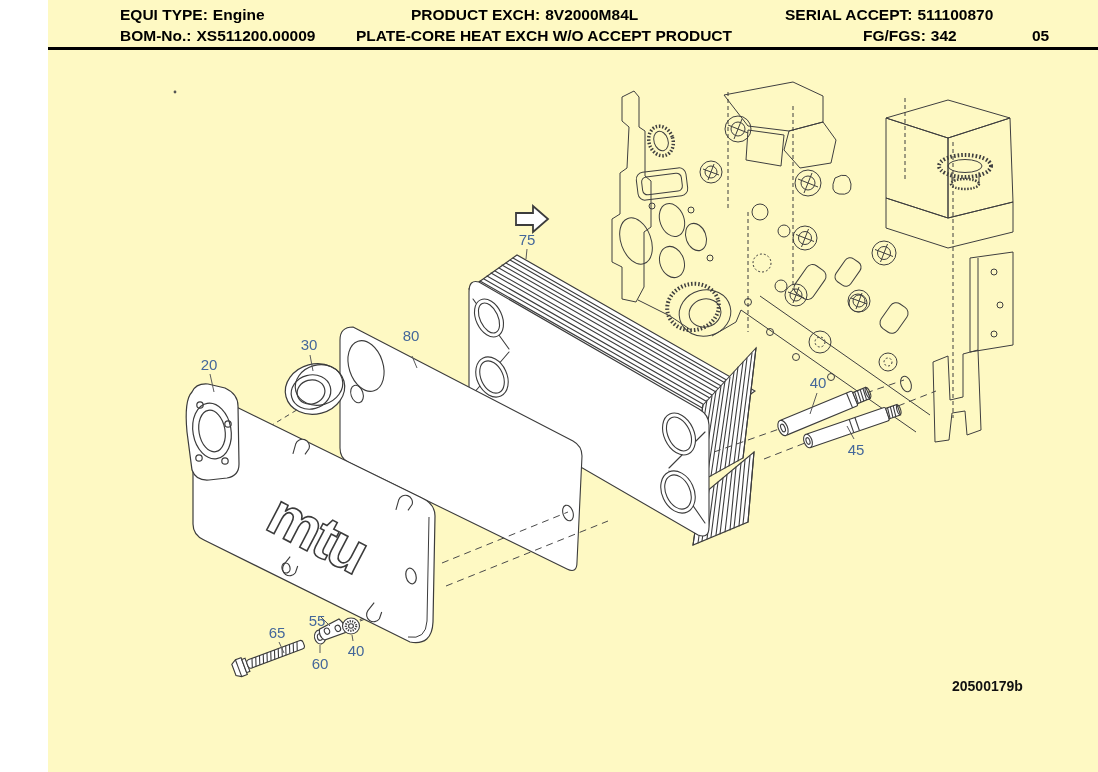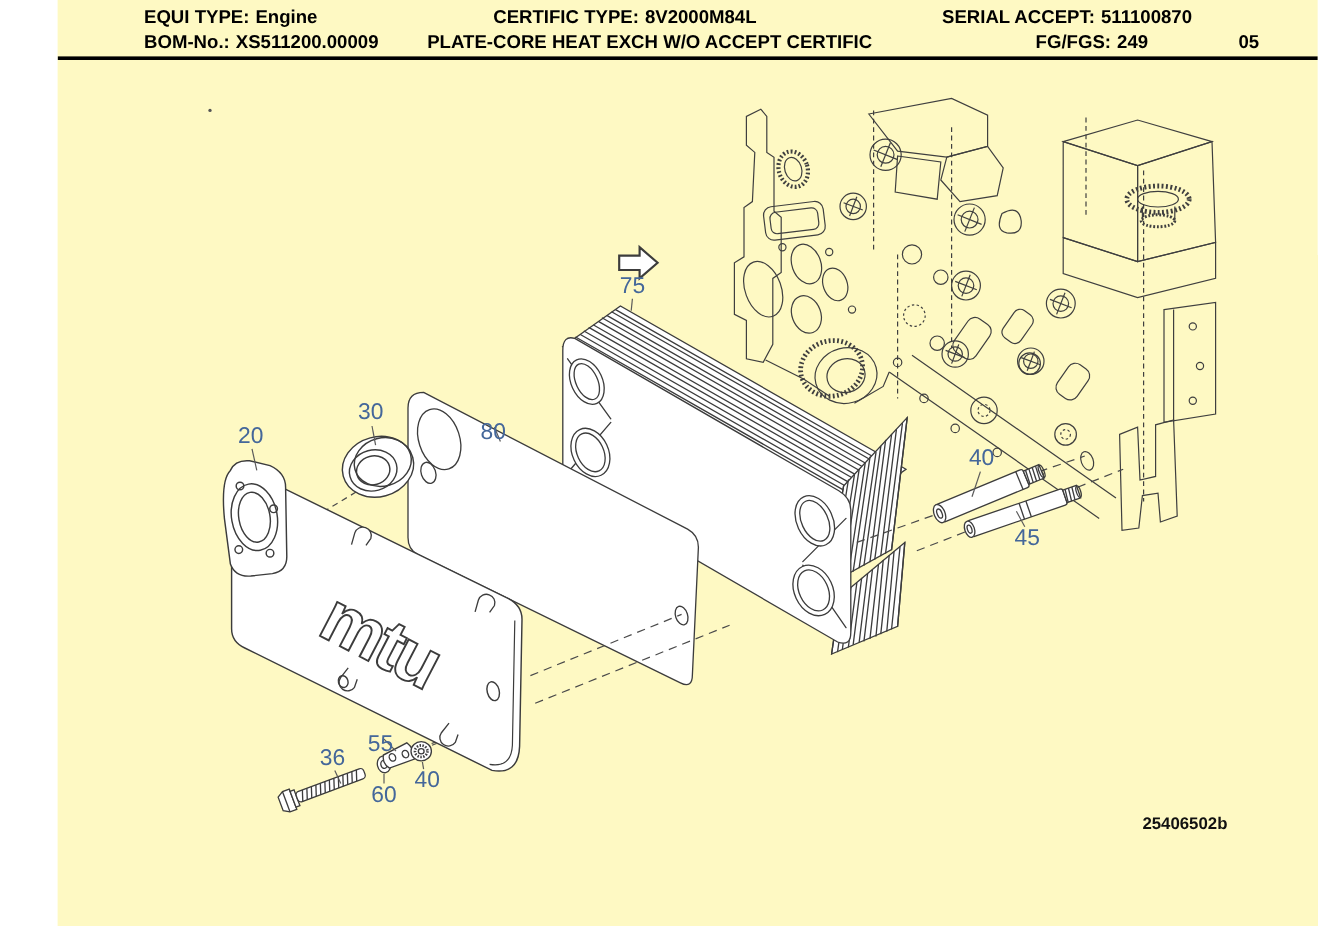--- a/index.html
+++ b/index.html
@@ -2,47 +2,47 @@
 <html><head>
 <meta charset="utf-8">
 <style>
   html,body{margin:0;padding:0;background:#fff;}
   #page{position:relative;width:1098px;height:772px;background:#fef9c3;overflow:hidden;
         font-family:"Liberation Sans",sans-serif;margin-left:48px;}
   .hfield{position:absolute;font-size:15.5px;font-weight:bold;color:#000;white-space:nowrap;}
   .hfield .lb{margin-right:5px;}
   #header-rule{position:absolute;left:0;top:47px;width:1098px;height:3px;background:#000;}
   #diagram-svg{position:absolute;left:0;top:0;}
-  .callout{position:absolute;transform:translate(-50%,-50%);font-size:19px;line-height:1;
+  .callout{position:absolute;transform:translate(-50%,-50%);font-size:15px;line-height:1;
            color:#44679a;cursor:pointer;user-select:none;}
   .dwg-no{position:absolute;left:904px;top:678px;font-size:14px;font-weight:bold;color:#111;}
 </style>
 </head>
 <body>
 
 <div id="page">
 
   <div>
     <div class="hfield" style="left:72px;top:6px">
       <span class="lb">EQUI TYPE:</span><span>Engine</span>
     </div>
     <div class="hfield" style="left:363px;top:6px">
-      <span class="lb">CERTIFIC TYPE:</span><span>8V2000M84L</span>
+      <span class="lb">PRODUCT EXCH:</span><span>8V2000M84L</span>
     </div>
     <div class="hfield" style="left:737px;top:6px">
       <span class="lb">SERIAL ACCEPT:</span><span>511100870</span>
     </div>
     <div class="hfield" style="left:72px;top:27px">
       <span class="lb">BOM-No.:</span><span>XS511200.00009</span>
     </div>
     <div class="hfield" style="left:308px;top:27px">
-      <span>PLATE-CORE HEAT EXCH W/O ACCEPT CERTIFIC</span>
+      <span>PLATE-CORE HEAT EXCH W/O ACCEPT PRODUCT</span>
     </div>
     <div class="hfield" style="left:815px;top:27px">
-      <span class="lb">FG/FGS:</span><span>249</span>
+      <span class="lb">FG/FGS:</span><span>342</span>
     </div>
     <div class="hfield" style="left:984px;top:27px">
       <span>05</span>
     </div>
     <div id="header-rule"></div>
   </div>
 
   <svg id="diagram-svg" width="1098" height="772" viewBox="0 0 1098 772">
 
     <circle cx="127" cy="92" r="1.4" fill="#555"></circle>
@@ -327,23 +327,23 @@
       <line x1="305" y1="641" x2="304" y2="635"></line>
     </g>
 
     <path d="M468,213 L485,213 485,206 500,219 485,232 485,225 468,225 Z" fill="#fff" stroke="#3c3c3c" stroke-width="1.8"></path>
   </svg>
 
   <div id="callout-layer">
       <div class="callout" style="left: 479px; top: 239px;">75</div>
       <div class="callout" style="left: 161px; top: 364px;">20</div>
       <div class="callout" style="left: 261px; top: 344px; text-align: center;">30</div>
-      <div class="callout" style="left: 363px; top: 360px; text-align: right;">80</div>
+      <div class="callout" style="left: 363px; top: 335px; text-align: right;">80</div>
       <div class="callout" style="left: 770px; top: 382px;">40</div>
       <div class="callout" style="left: 808px; top: 449px;">45</div>
       <div class="callout" style="left: 269px; top: 620px;">55</div>
-      <div class="callout" style="left: 229px; top: 632px;">36</div>
+      <div class="callout" style="left: 229px; top: 632px;">65</div>
       <div class="callout" style="left: 272px; top: 663px;">60</div>
       <div class="callout" style="left: 308px; top: 650px;">40</div>
     </div>
 
-  <div class="dwg-no">25406502b</div>
+  <div class="dwg-no">20500179b</div>
 </div>
 
 </body></html>

